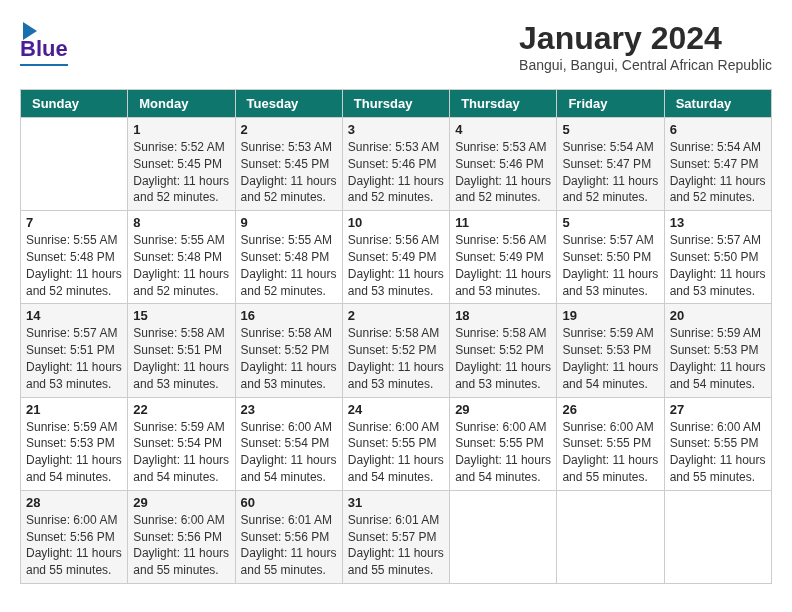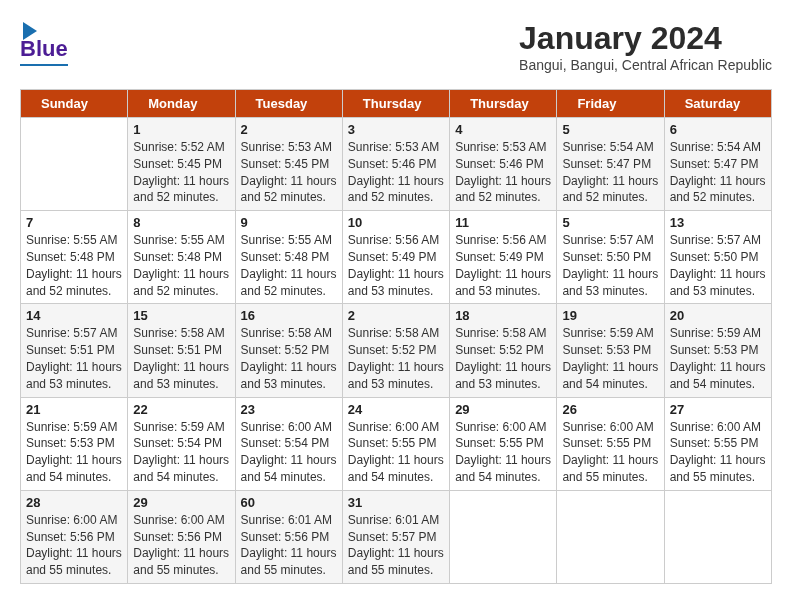--- a/index.html
+++ b/index.html
@@ -33,23 +33,23 @@
       font-size: 14px;
       font-weight: normal;
       color: #444;
     }
     .calendar {
       width: 100%;
       border-collapse: collapse;
       font-size: 11px;
     }
     .calendar thead tr th {
-      background: #c2410c;
+      background: #0f766e;
       color: #fff;
-      padding: 6px 20px;
+      padding: 6px 11px;
       text-align: left;
       font-size: 13px;
       font-weight: bold;
       border: 1px solid #ccc;
     }
     .calendar tbody tr td {
       vertical-align: top;
       border: 1px solid #ccc;
       padding: 4px 5px;
       min-height: 80px;

